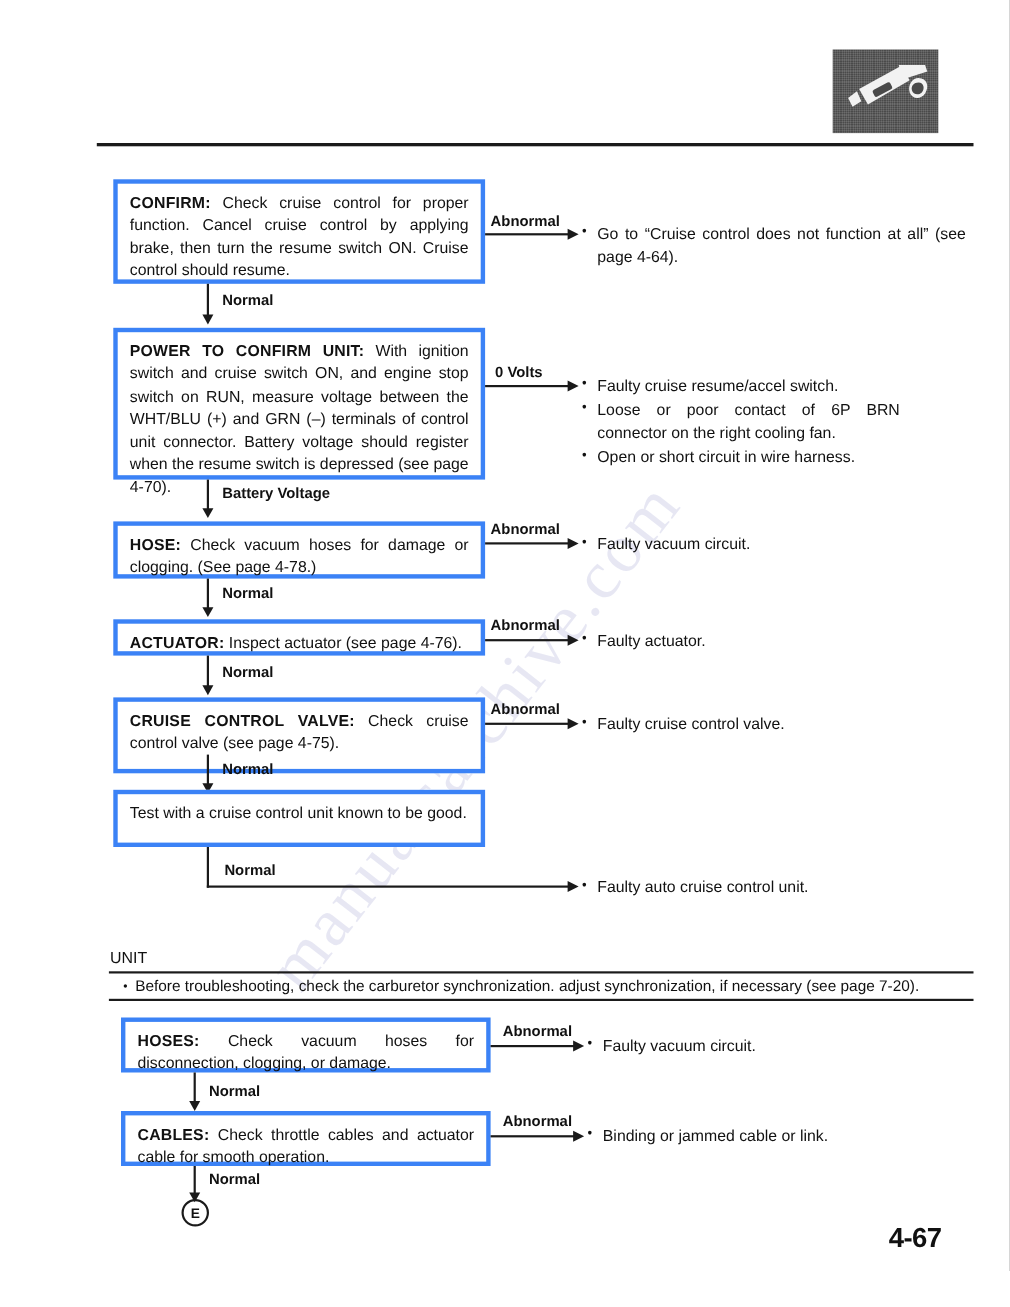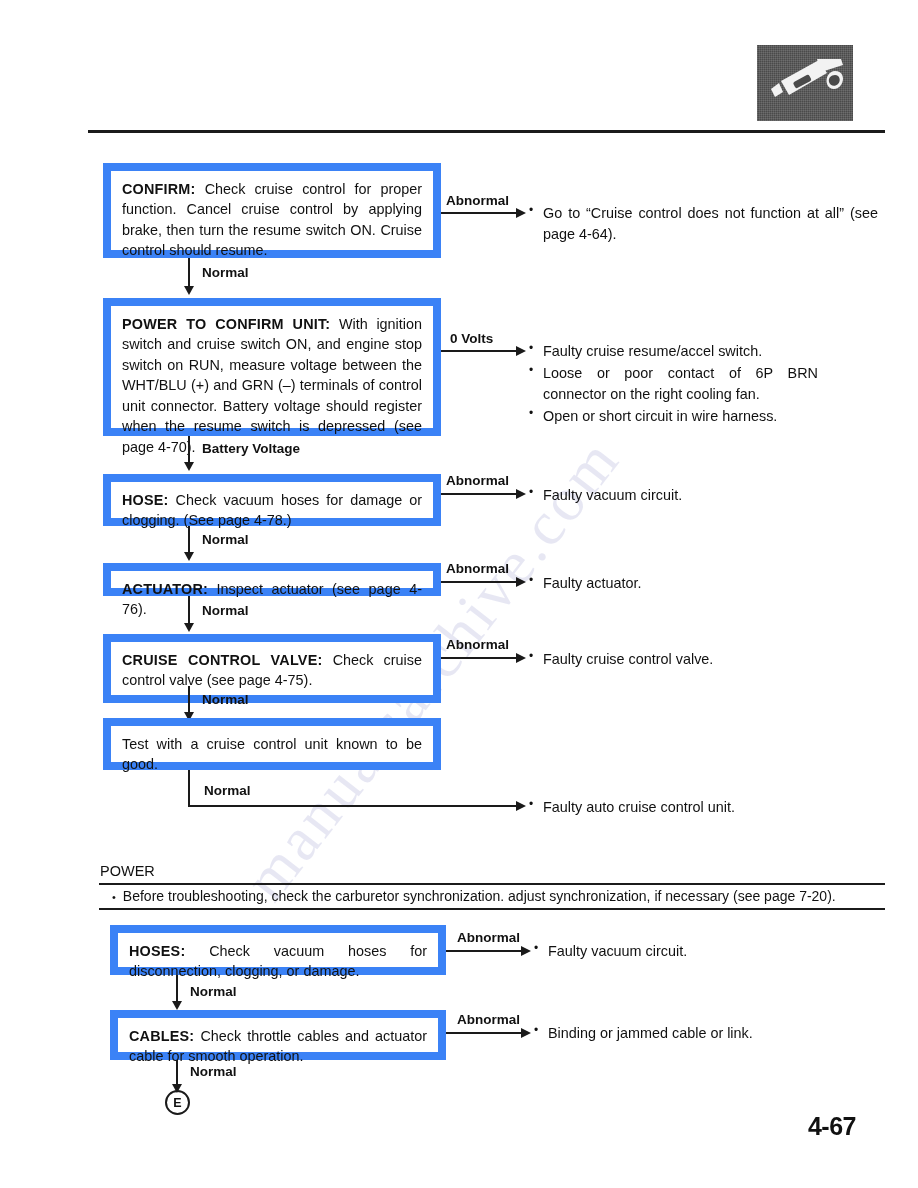--- a/index.html
+++ b/index.html
@@ -54,21 +54,21 @@
     left: 88px;
     top: 130px;
     width: 797px;
     height: 3px;
     background: #1b1b1b;
   }
 
   
   .box {
     position: absolute;
-    border: 8px solid #3b82f6;
+    border: 4px solid #3b82f6;
     background: #fff;
     box-sizing: border-box;
     padding: 8px 11px 7px 11px;
     font-size: 14.4px;
     line-height: 1.42;
     text-align: justify;
     color: #111;
   }
   .box .lead { font-weight: bold; letter-spacing: 0.2px; }
   .box p { margin: 0; }
@@ -294,21 +294,21 @@
   <div class="vline" style="left:188px; top:770px; height:37px;"></div>
   <div class="conn-label" style="left:204px; top:783px;">Normal</div>
   <div class="hline" style="left:188px; top:805px; width:330px;"></div>
   <div class="arrow-right" style="left:516px; top:801px;"></div>
   <div class="outcome" style="left:528px; top:797px; width:320px;">
     <ul>
         <li>Faulty auto cruise control unit.</li>
       </ul>
   </div>
 
-  <div class="note-label" style="left:100px; top:863px;">POWER</div>
+  <div class="note-label" style="left:100px; top:863px;">UNIT</div>
   <div class="rule" style="left:99px; top:883px; width:786px; height:2px;"></div>
   <div class="note-text" style="left:112px; top:888px;">Before troubleshooting, check the carburetor synchronization. adjust synchronization, if necessary (see page 7-20).</div>
   <div class="rule" style="left:99px; top:908px; width:786px; height:2px;"></div>
 
   <div class="box" style="left:110px; top:925px; width:336px; height:50px;">
     <p><span class="lead">HOSES:</span><span> Check vacuum hoses for disconnection, clogging, or damage.</span></p>
   </div>
   <div class="conn-label" style="left:457px; top:930px;">Abnormal</div>
   <div class="hline" style="left:446px; top:950px; width:76px;"></div>
   <div class="arrow-right" style="left:521px; top:946px;"></div>

